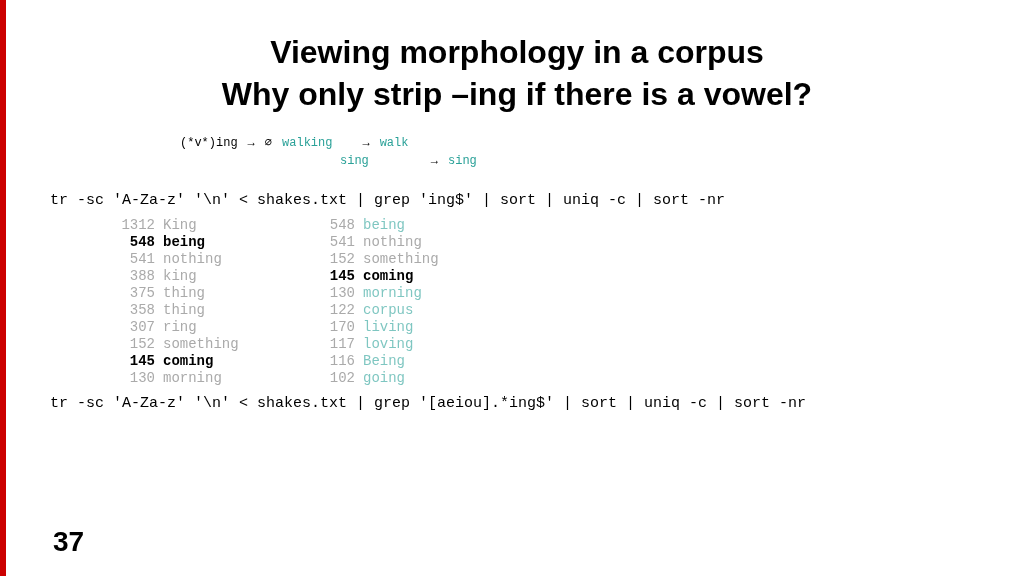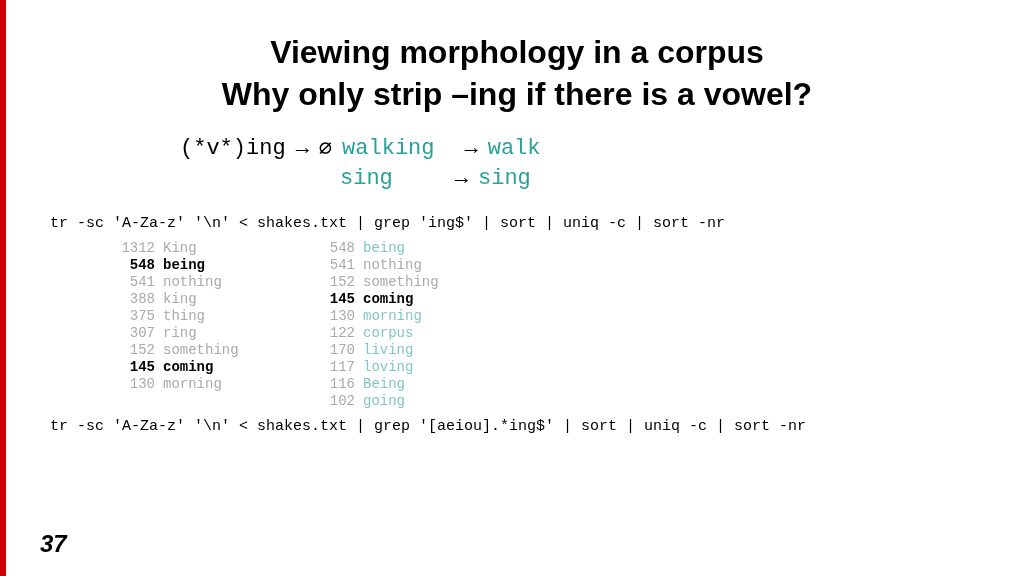--- a/index.html
+++ b/index.html
@@ -30,21 +30,21 @@
       line-height: 1.3;
       margin-bottom: 20px;
     }
     .formula-section {
       display: flex;
       flex-direction: column;
       align-items: flex-start;
       margin-left: 130px;
       margin-bottom: 20px;
       font-family: 'Courier New', monospace;
-      font-size: 22px;
+      font-size: 12px;
     }
     .formula-row {
       display: flex;
       align-items: center;
       gap: 10px;
       margin-bottom: 4px;
     }
     .formula-black { color: #000; }
     .formula-teal { color: #2aa198; }
     .empty-set { color: #000; }
@@ -74,25 +74,24 @@
       margin-bottom: 1px;
     }
     .num-bold { color: #000; font-weight: bold; min-width: 45px; text-align: right; }
     .num-gray { color: #aaa; min-width: 45px; text-align: right; }
     .word-bold { color: #000; font-weight: bold; }
     .word-gray { color: #aaa; }
     .word-teal-gray { color: #2aa198; opacity: 0.6; }
     .page-num {
       position: absolute;
       bottom: 18px;
-      left: 40px;
-      font-size: 24px;
+      left: 53px;
+      font-size: 28px;
       font-weight: bold;
       color: #000;
-      font-style: italic;
     }
   </style>
 </head>
 <body>
 
 <div class="red-bar"></div>
 
 <div class="content">
   <div class="title">
     <div>Viewing morphology in a corpus</div>
@@ -133,20 +132,24 @@
         </div>
         <div class="data-row">
           <span class="num-gray">388</span>
           <span class="word-gray">king</span>
         </div>
         <div class="data-row">
           <span class="num-gray">375</span>
           <span class="word-gray">thing</span>
         </div>
         <div class="data-row">
+          <span class="num-gray">358</span>
+          <span class="word-gray">thing</span>
+        </div>
+        <div class="data-row">
           <span class="num-gray">307</span>
           <span class="word-gray">ring</span>
         </div>
         <div class="data-row">
           <span class="num-gray">152</span>
           <span class="word-gray">something</span>
         </div>
         <div class="data-row">
           <span class="num-bold">145</span>
           <span class="word-bold">coming</span>

